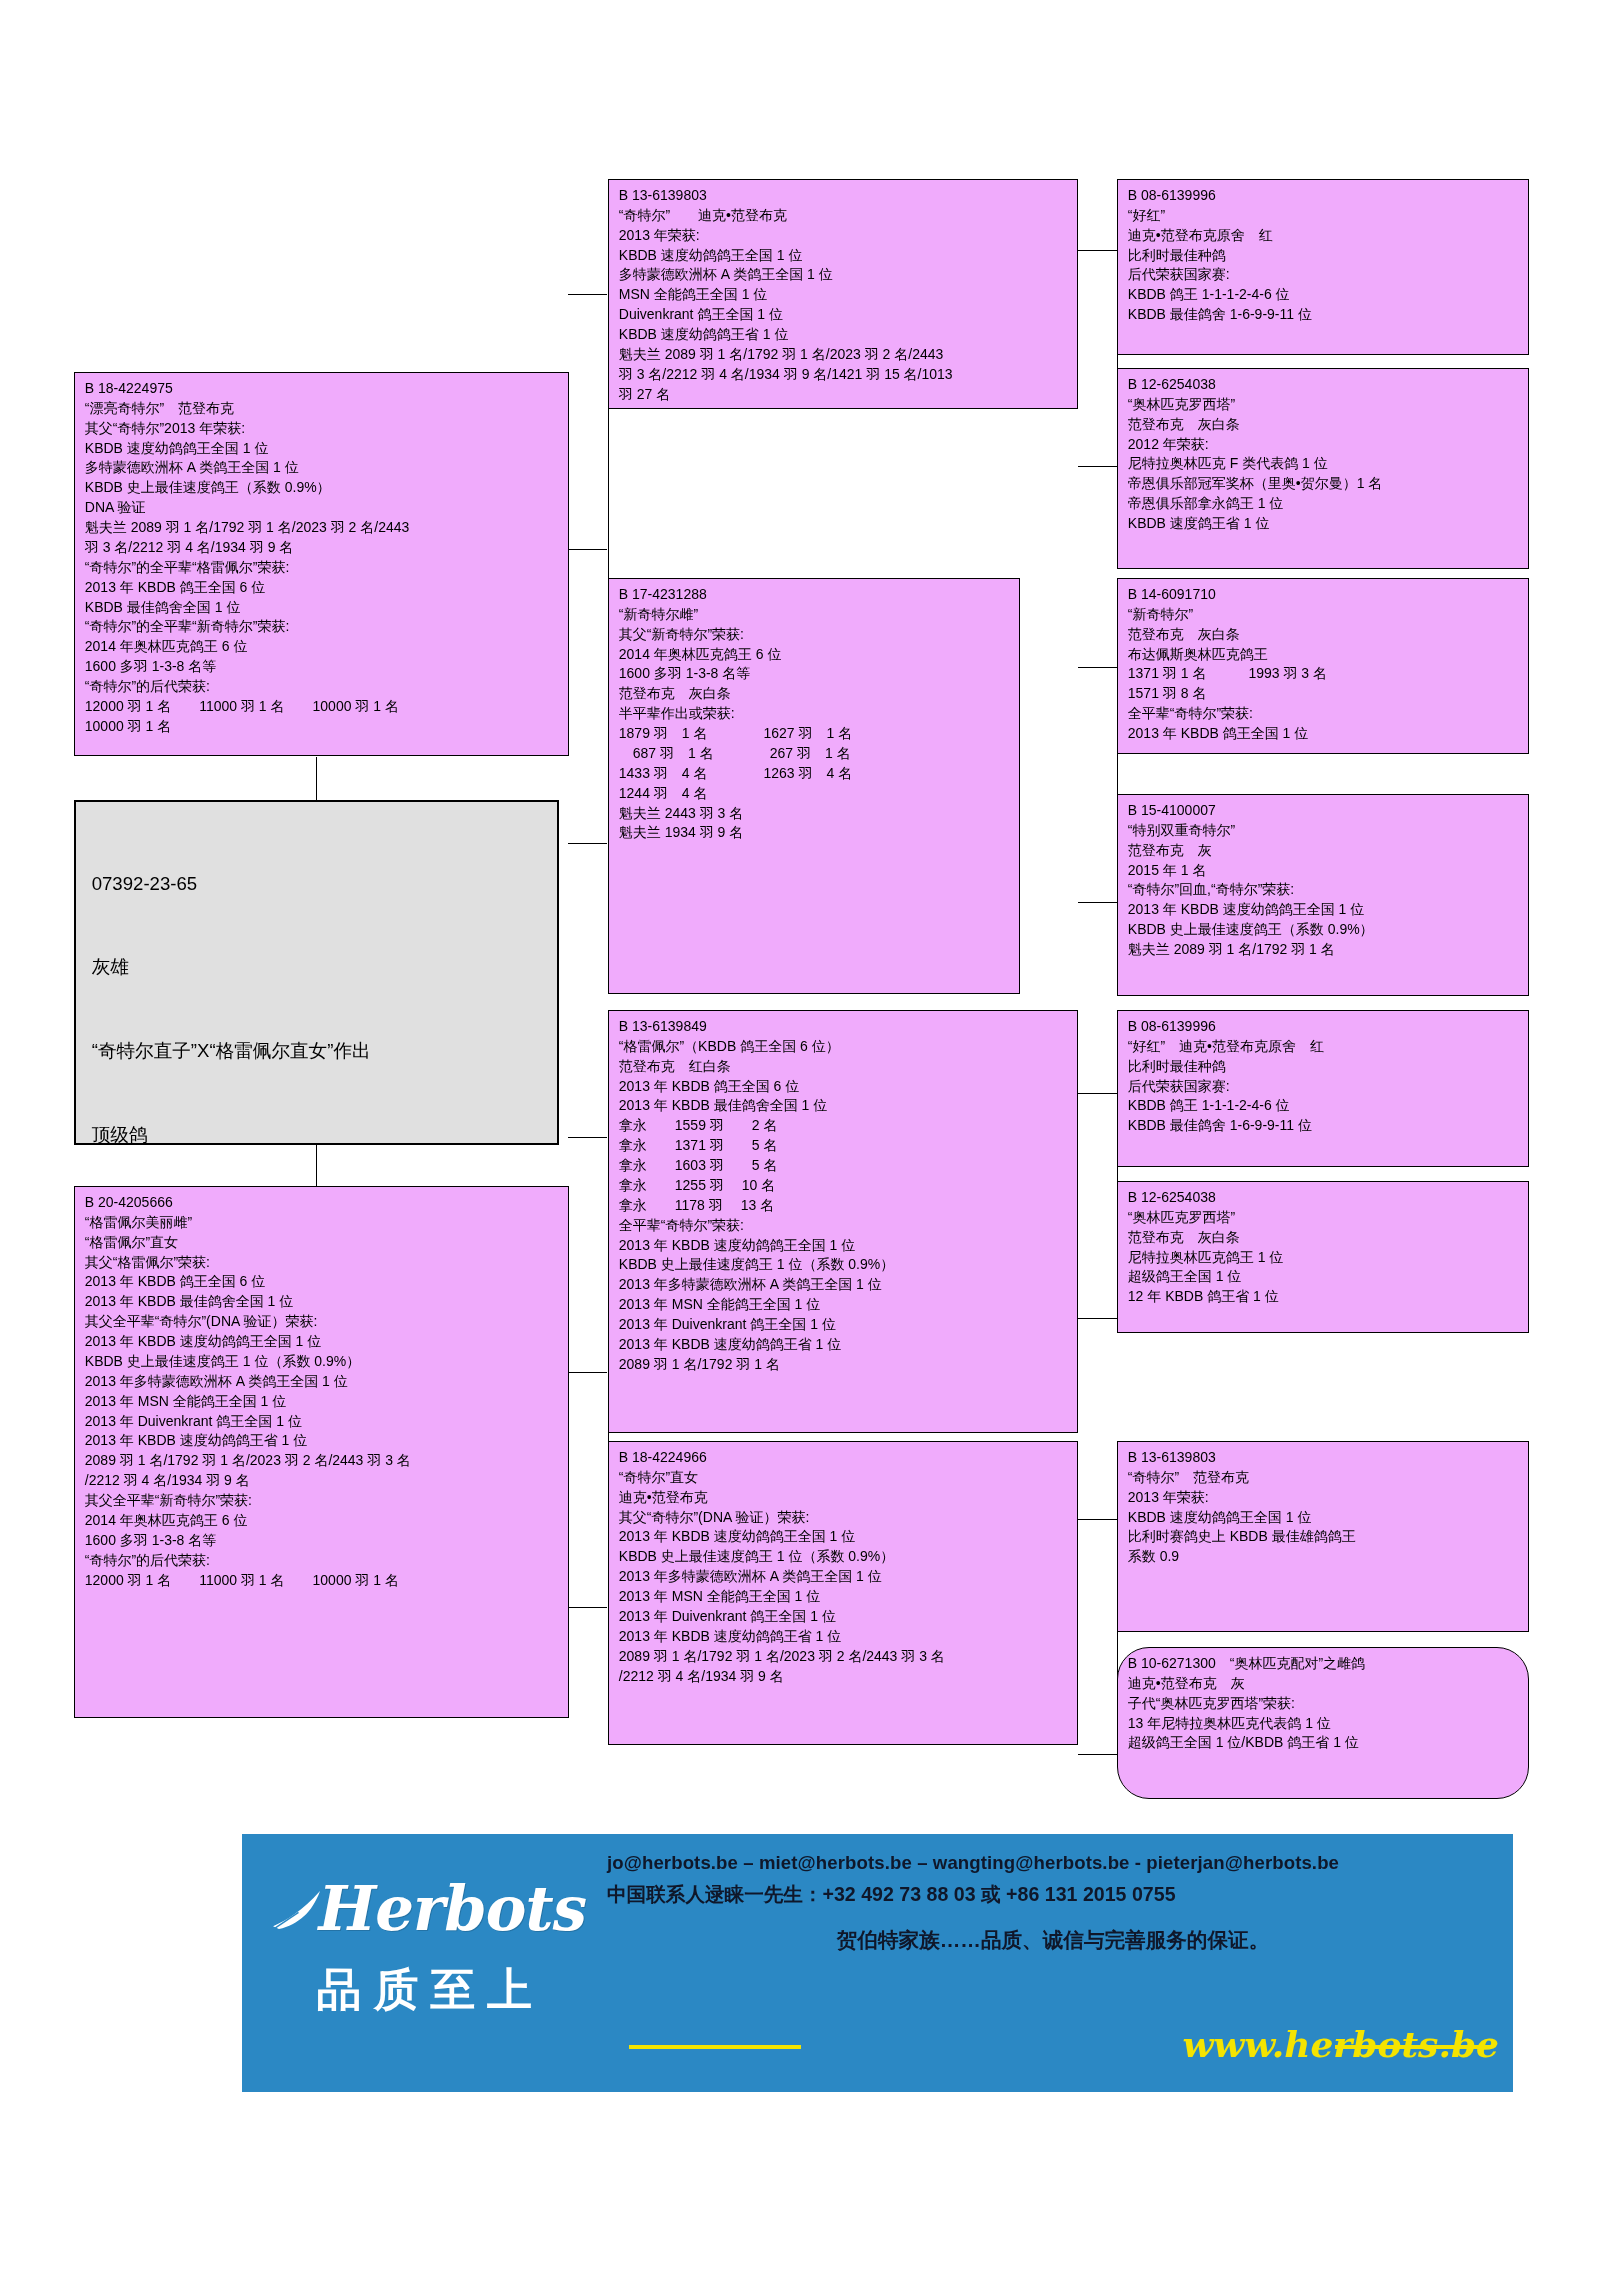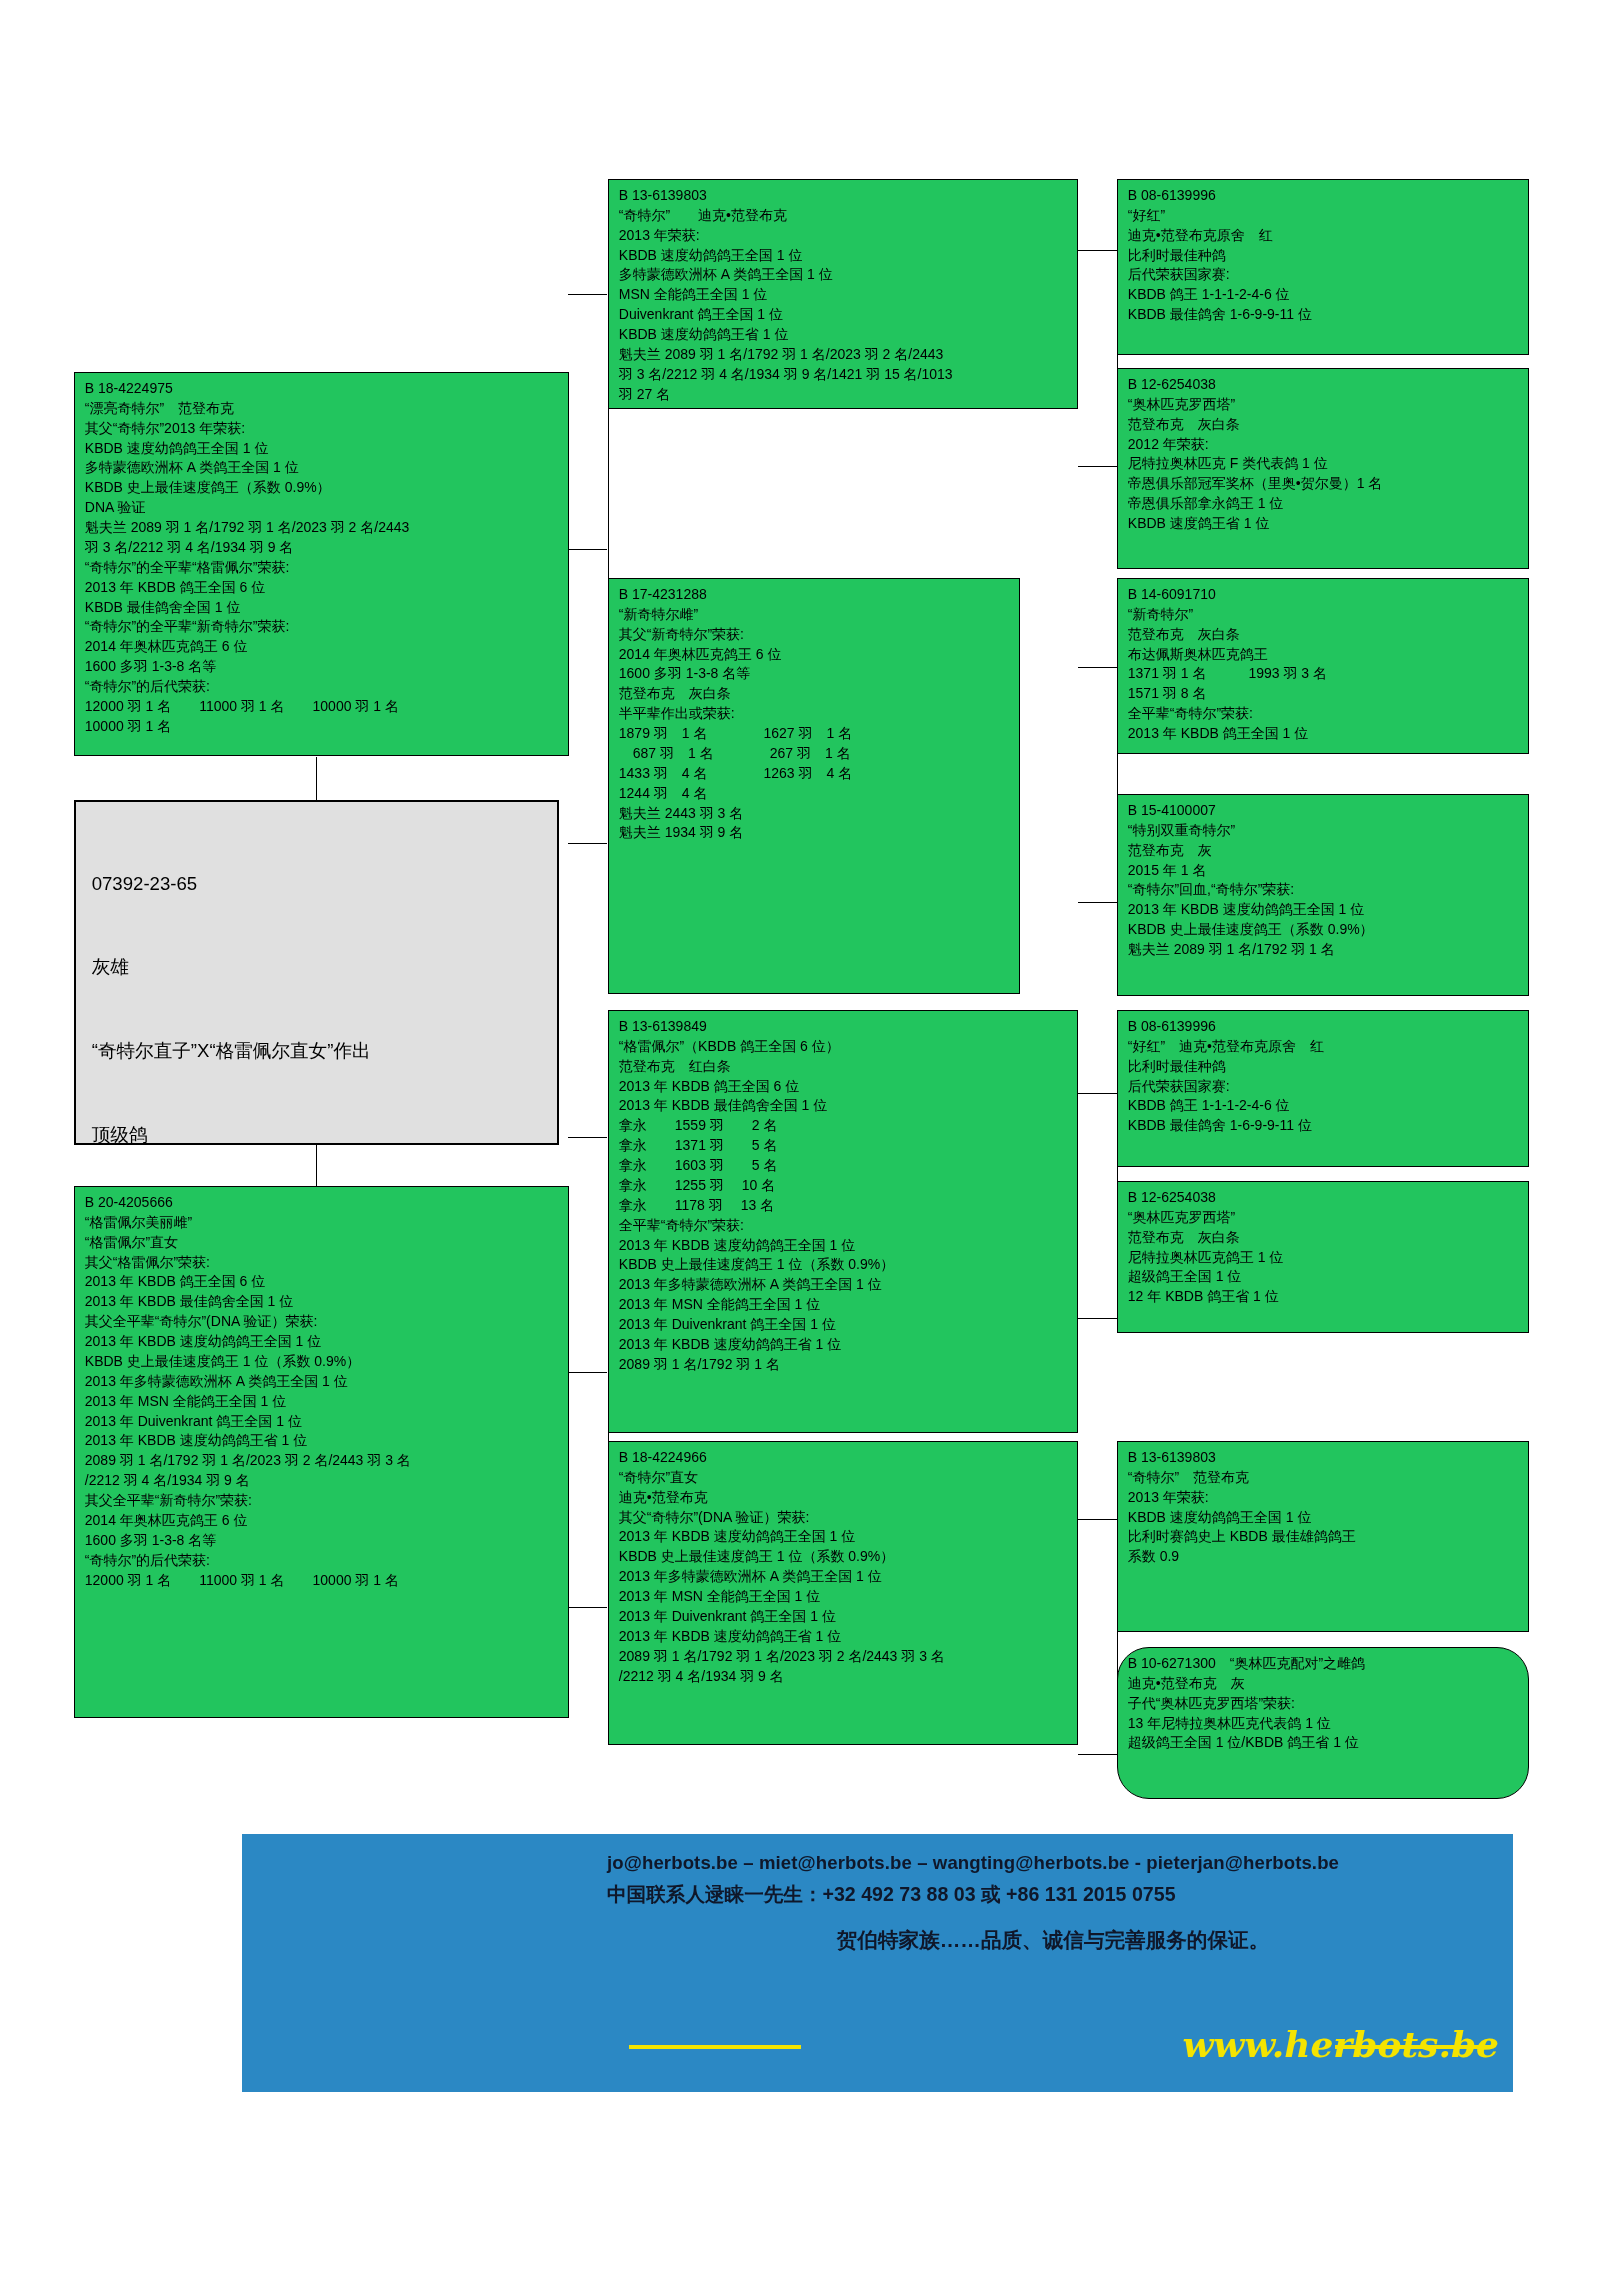--- a/index.html
+++ b/index.html
@@ -17,21 +17,21 @@
   }
   .sheet {
     position: absolute;
     left: 0; top: 0;
     width: 1621px;
     height: 2293px;
   }
   .box {
     position: absolute;
     border: 1px solid #000000;
-    background: #22c55e;
+    background: #f0abfc;
     box-sizing: border-box;
     padding: 5.9px 7.8px 5.9px 9.8px;
     font-size: 14px;
     line-height: 1.42;
     white-space: pre-wrap;
     overflow: hidden;
   }
   .box.subject {
     border: 2px solid #000000;
     background: #e0e0e0;
@@ -326,20 +326,28 @@
 KBDB 速度幼鸽鸽王全国 1 位
 比利时赛鸽史上 KBDB 最佳雄鸽鸽王
 系数 0.9</div>
   <div class="box" style="left:1117px; top:1647px; width:412px; height:152px;border-radius:32px;">B 10-6271300　“奥林匹克配对”之雌鸽
 迪克•范登布克　灰
 子代“奥林匹克罗西塔”荣获:
 13 年尼特拉奥林匹克代表鸽 1 位
 超级鸽王全国 1 位/KBDB 鸽王省 1 位</div>
 
   <div class="banner">
+    <div class="banner-logo">
+      <svg class="logo-feather" viewBox="0 0 60 46">
+        <path d="M4 40 C18 34 34 24 52 4 C44 26 30 38 10 43 Z" fill="#ffffff"></path>
+        <path d="M6 42 L30 26" stroke="#2b88c4" stroke-width="1.5" fill="none"></path>
+      </svg>
+      <div class="logo-script">Herbots</div>
+      <div class="logo-cn">品质至上</div>
+    </div>
     <div class="banner-lines">
       <span class="bline email">jo@herbots.be – miet@herbots.be – wangting@herbots.be - pieterjan@herbots.be</span>
       <span class="bline cn">中国联系人逯睐一先生：+32 492 73 88 03 或 +86 131 2015 0755</span>
       <span class="bline slogan">贺伯特家族……品质、诚信与完善服务的保证。</span>
     </div>
     <div class="url-rule left"></div>
     <div class="url-rule right"></div>
     <div class="banner-url">www.herbots.be</div>
   </div>
 

